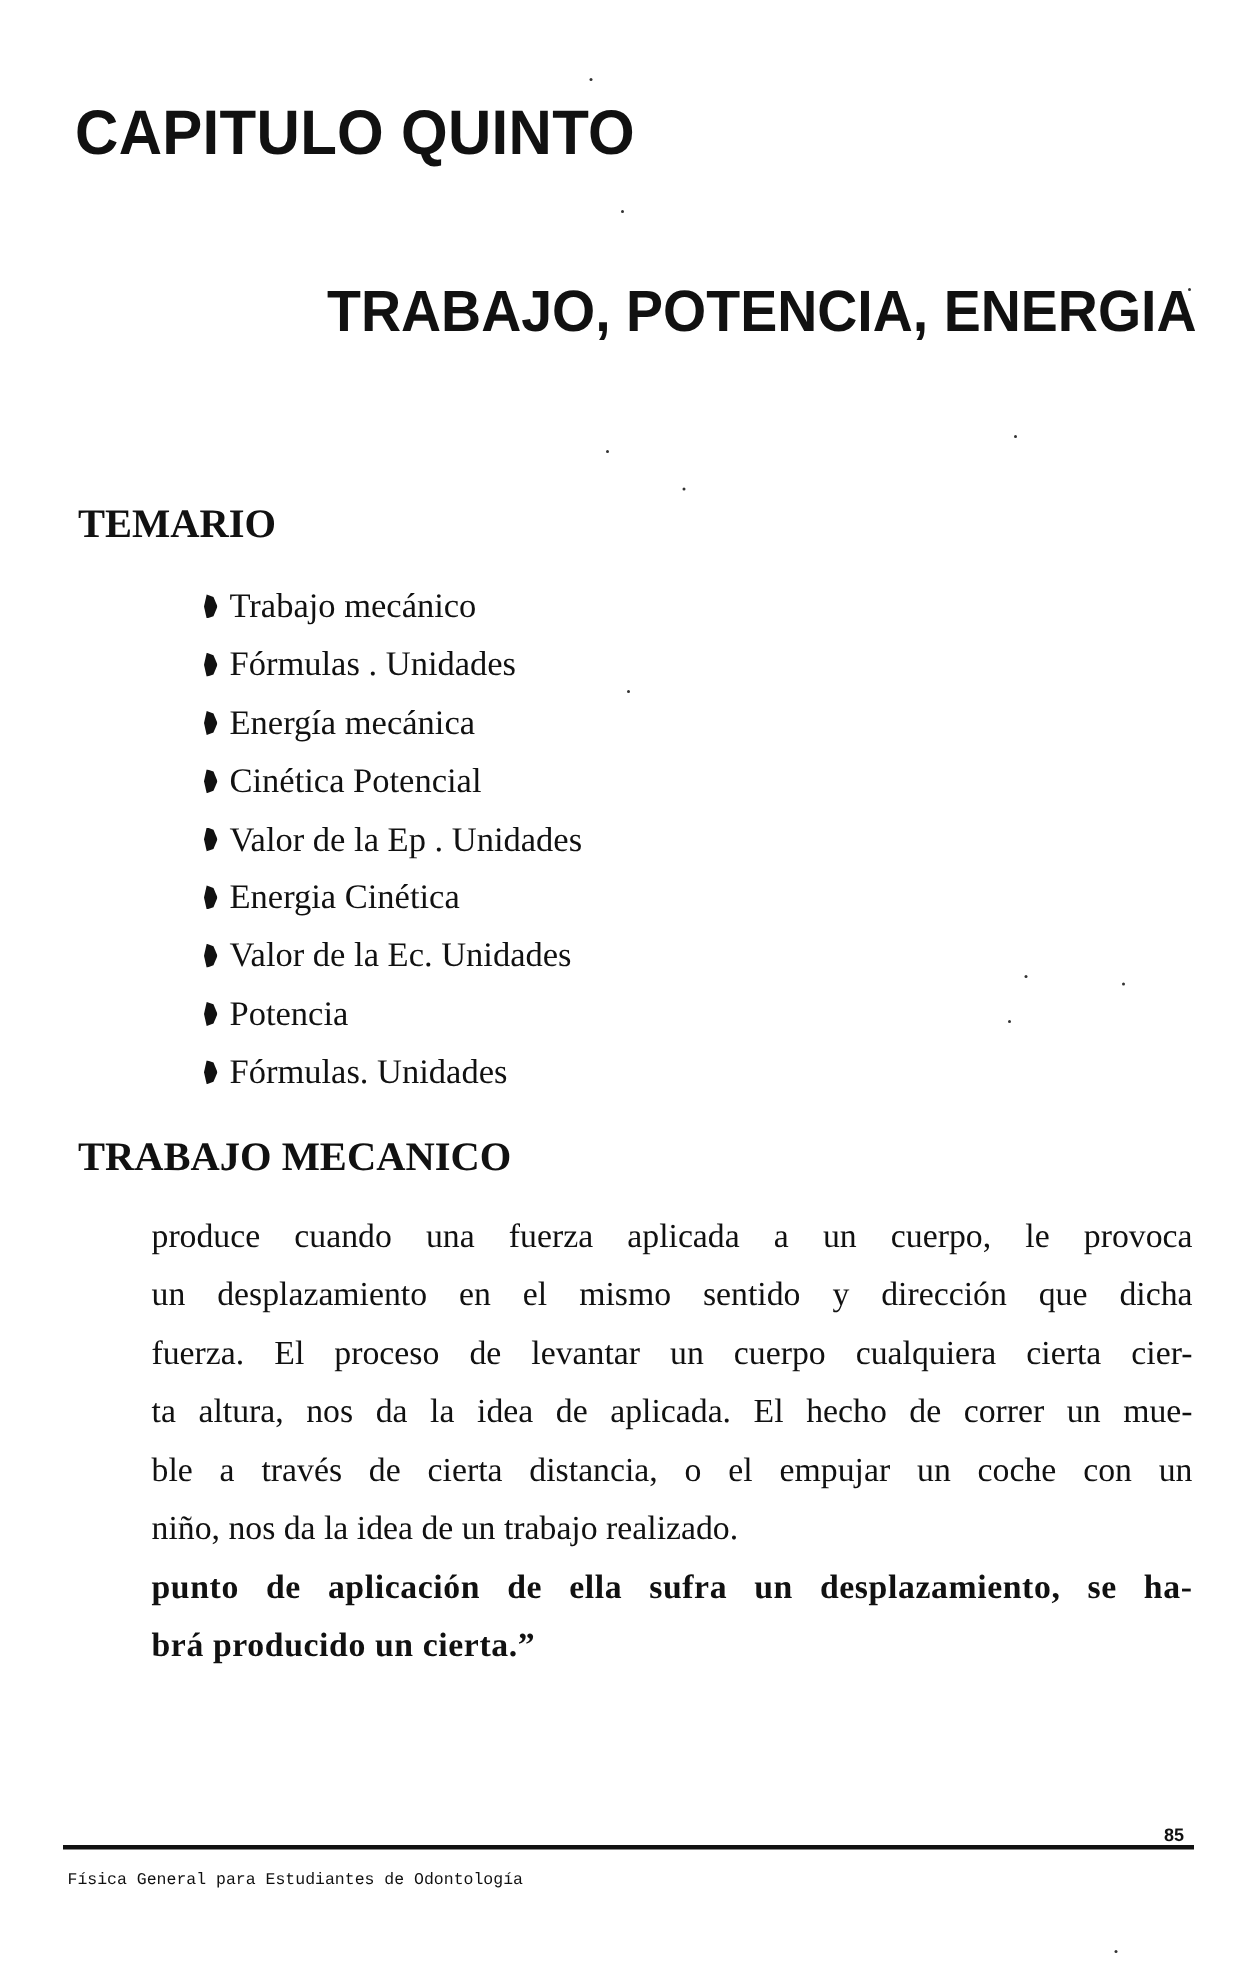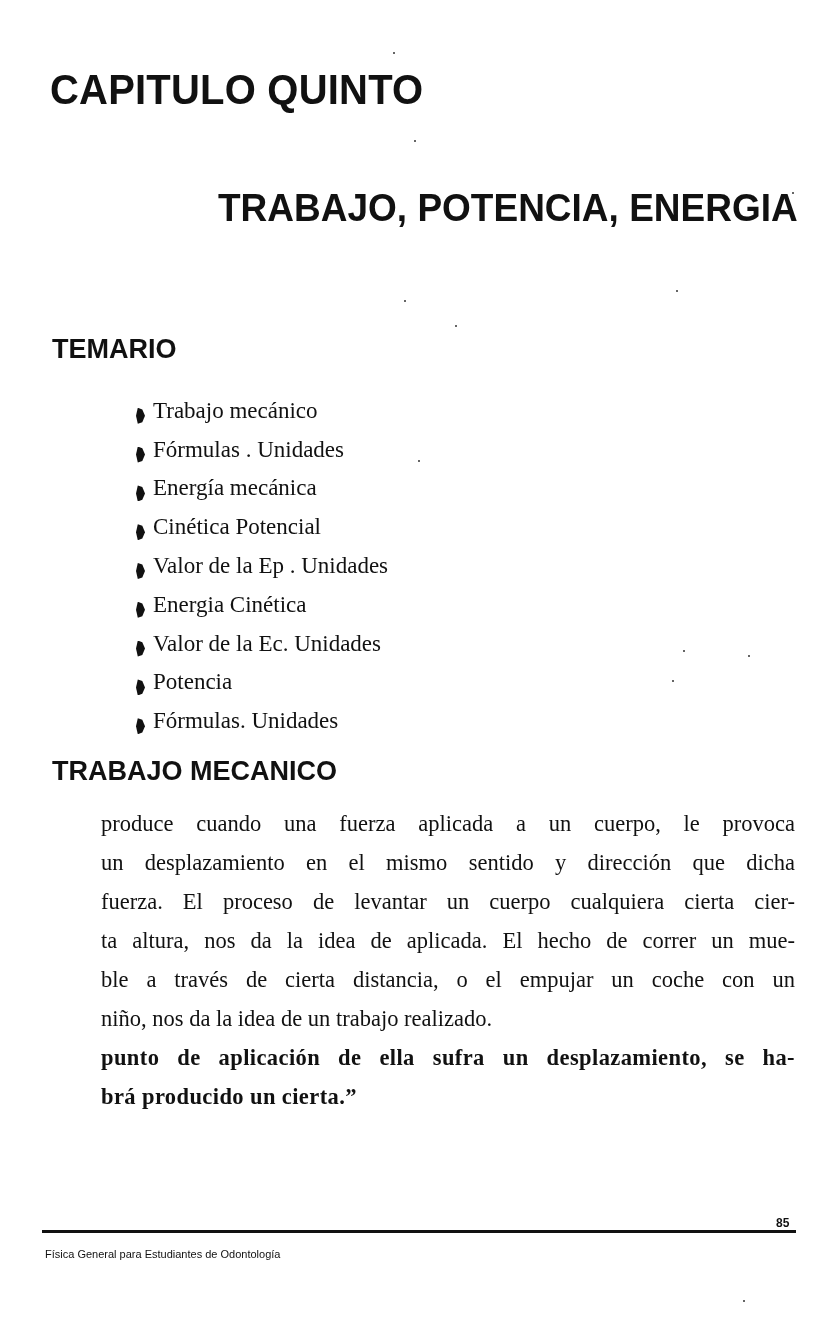--- a/index.html
+++ b/index.html
@@ -31,39 +31,39 @@
       font-family: "Liberation Sans", "DejaVu Sans", sans-serif;
       font-weight: bold;
       font-size: 37px;
       margin: 0;
       transform: scaleY(1.05);
       transform-origin: left top;
     }
     .section-heading {
       position: absolute;
       left: 52px;
-      font-family: Liberation Sans, sans-serif;
+      font-family: Liberation Serif, serif;
       font-weight: bold;
       font-size: 27px;
       margin: 0;
       text-align: right;
     }
     #temario-heading { top: 334px; }
     #trabajo-heading { top: 756px; }
     .topic-list {
       position: absolute;
       left: 136px;
       top: 385px;
       margin: 0;
       padding: 0;
       list-style: none;
     }
     .topic-item {
       display: flex;
-      align-items: flex-end;
+      align-items: center;
       height: 38.8px;
       font-size: 23px;
     }
     .bullet {
       display: inline-block;
       width: 9px;
       height: 16px;
       background: #111;
       margin-right: 8px;
       clip-path: polygon(20% 0, 70% 10%, 100% 50%, 70% 90%, 20% 100%, 0 50%);
@@ -86,21 +86,21 @@
       left: 42px;
       top: 1230px;
       width: 754px;
       height: 3px;
       background: #111;
     }
     .footer-text {
       position: absolute;
       left: 45px;
       top: 1248px;
-      font-family: Liberation Sans, sans-serif;
+      font-family: Liberation Mono, monospace;
       font-size: 11px;
       margin: 0;
     }
     .page-number {
       position: absolute;
       left: 776px;
       top: 1216px;
       font-family: "Liberation Sans", "DejaVu Sans", sans-serif;
       font-weight: bold;
       font-size: 12px;

